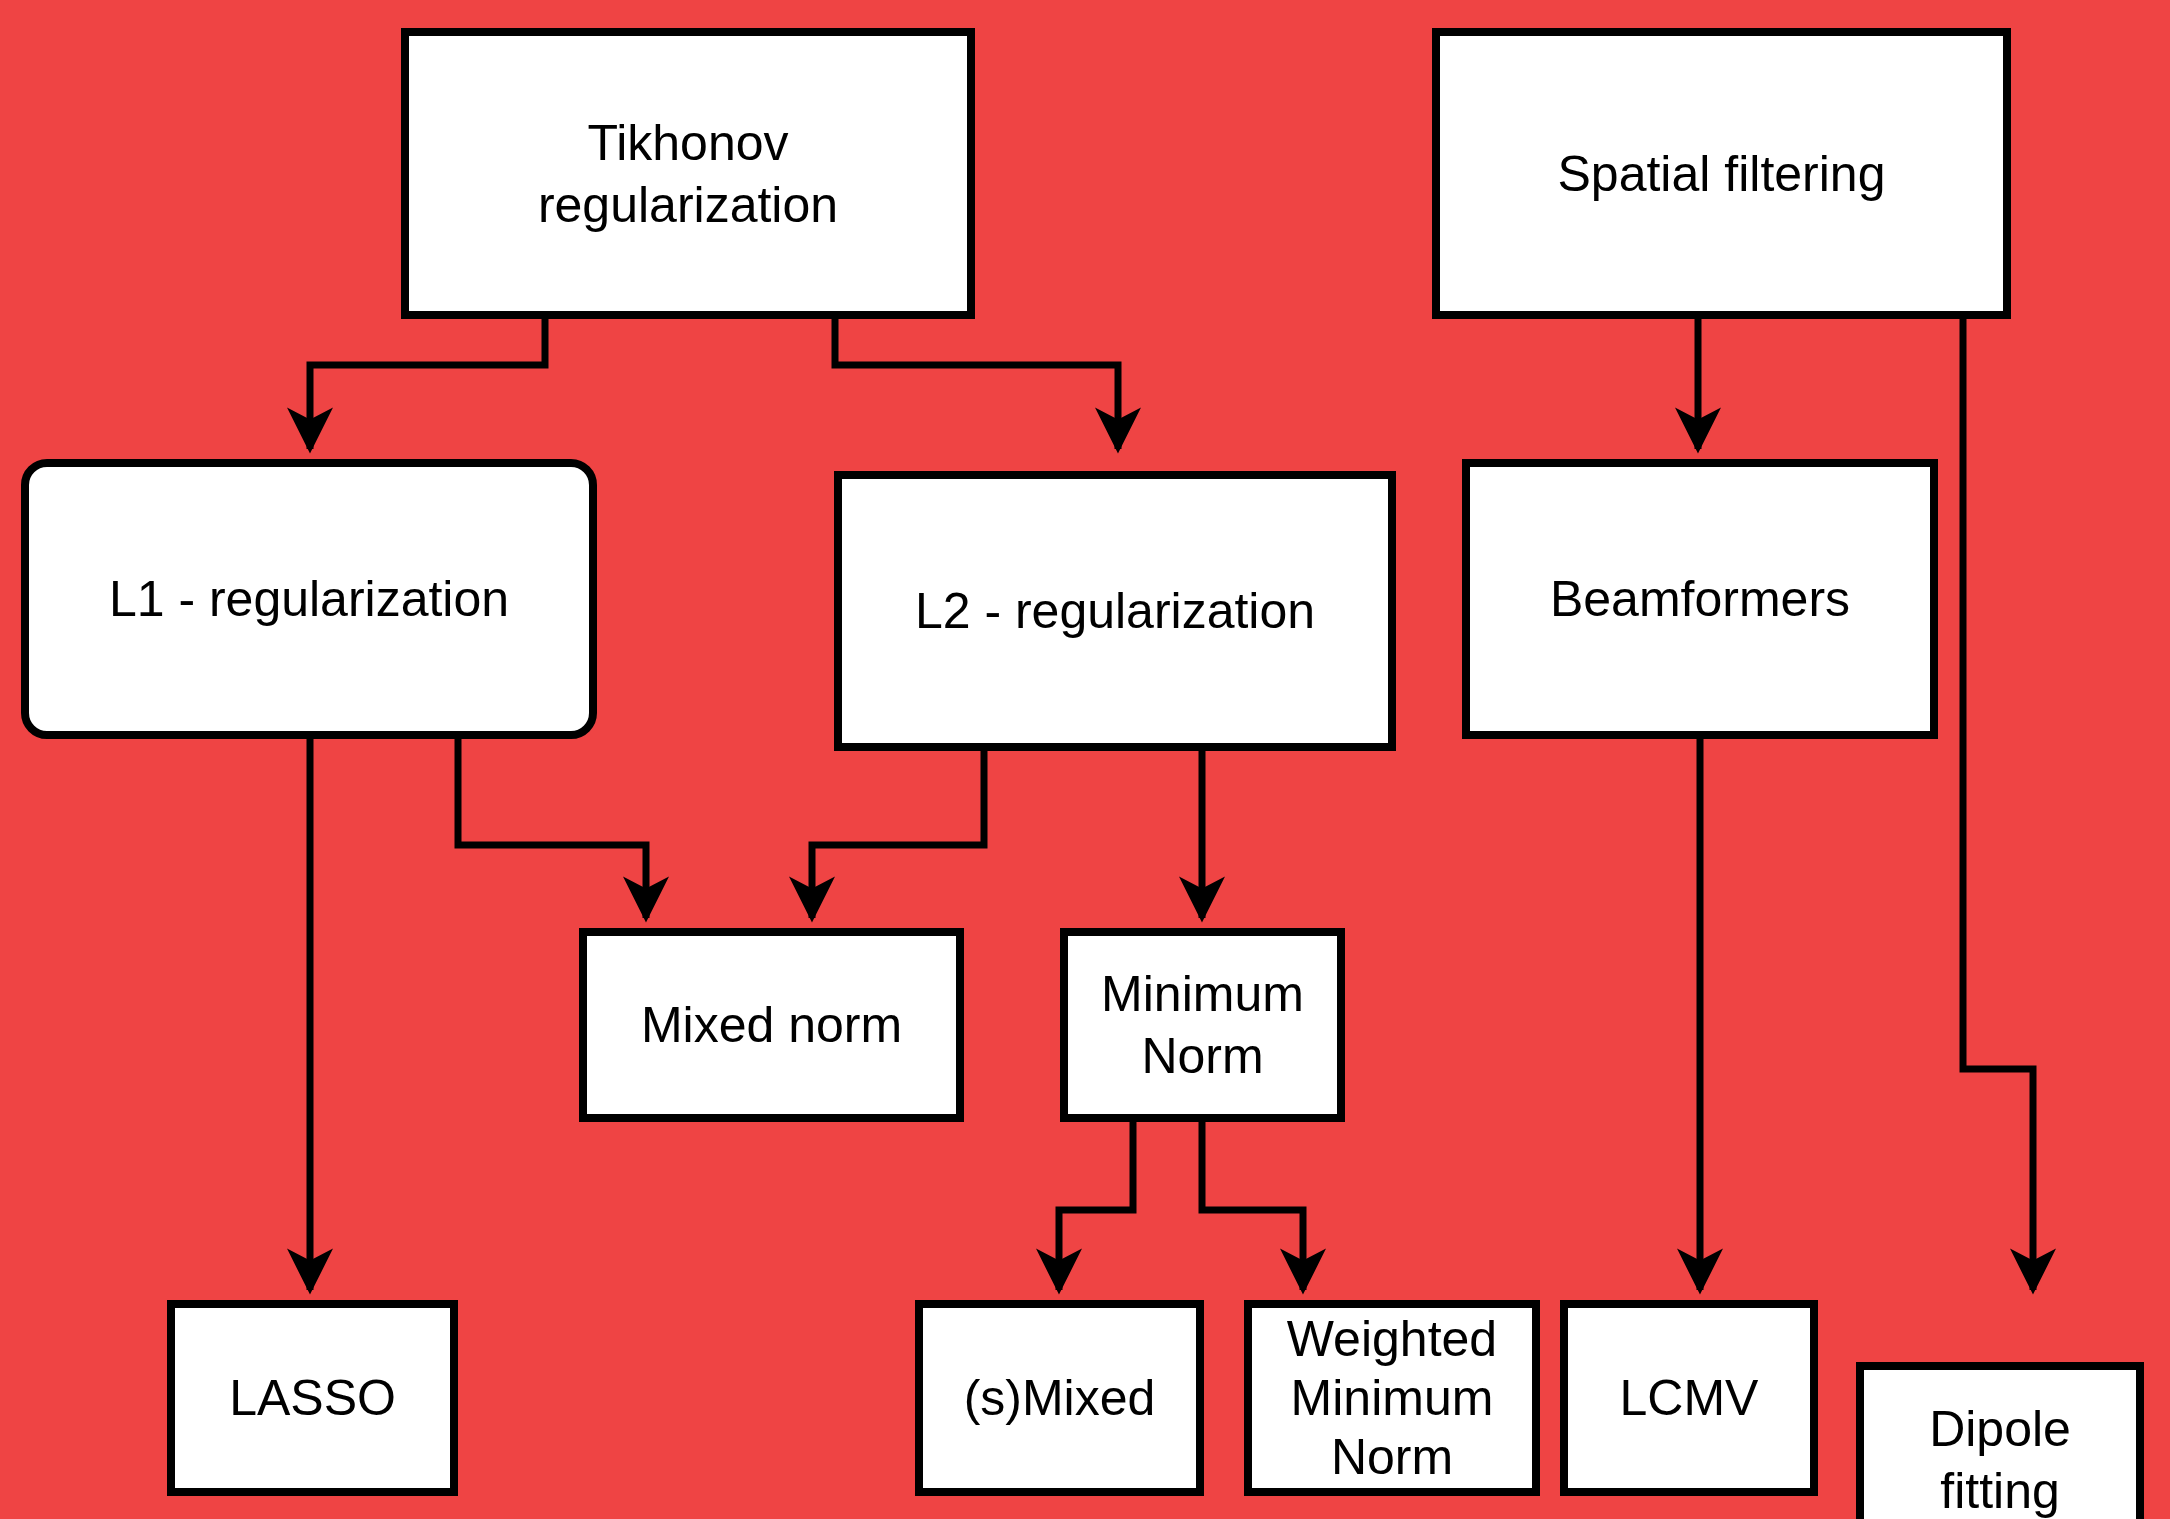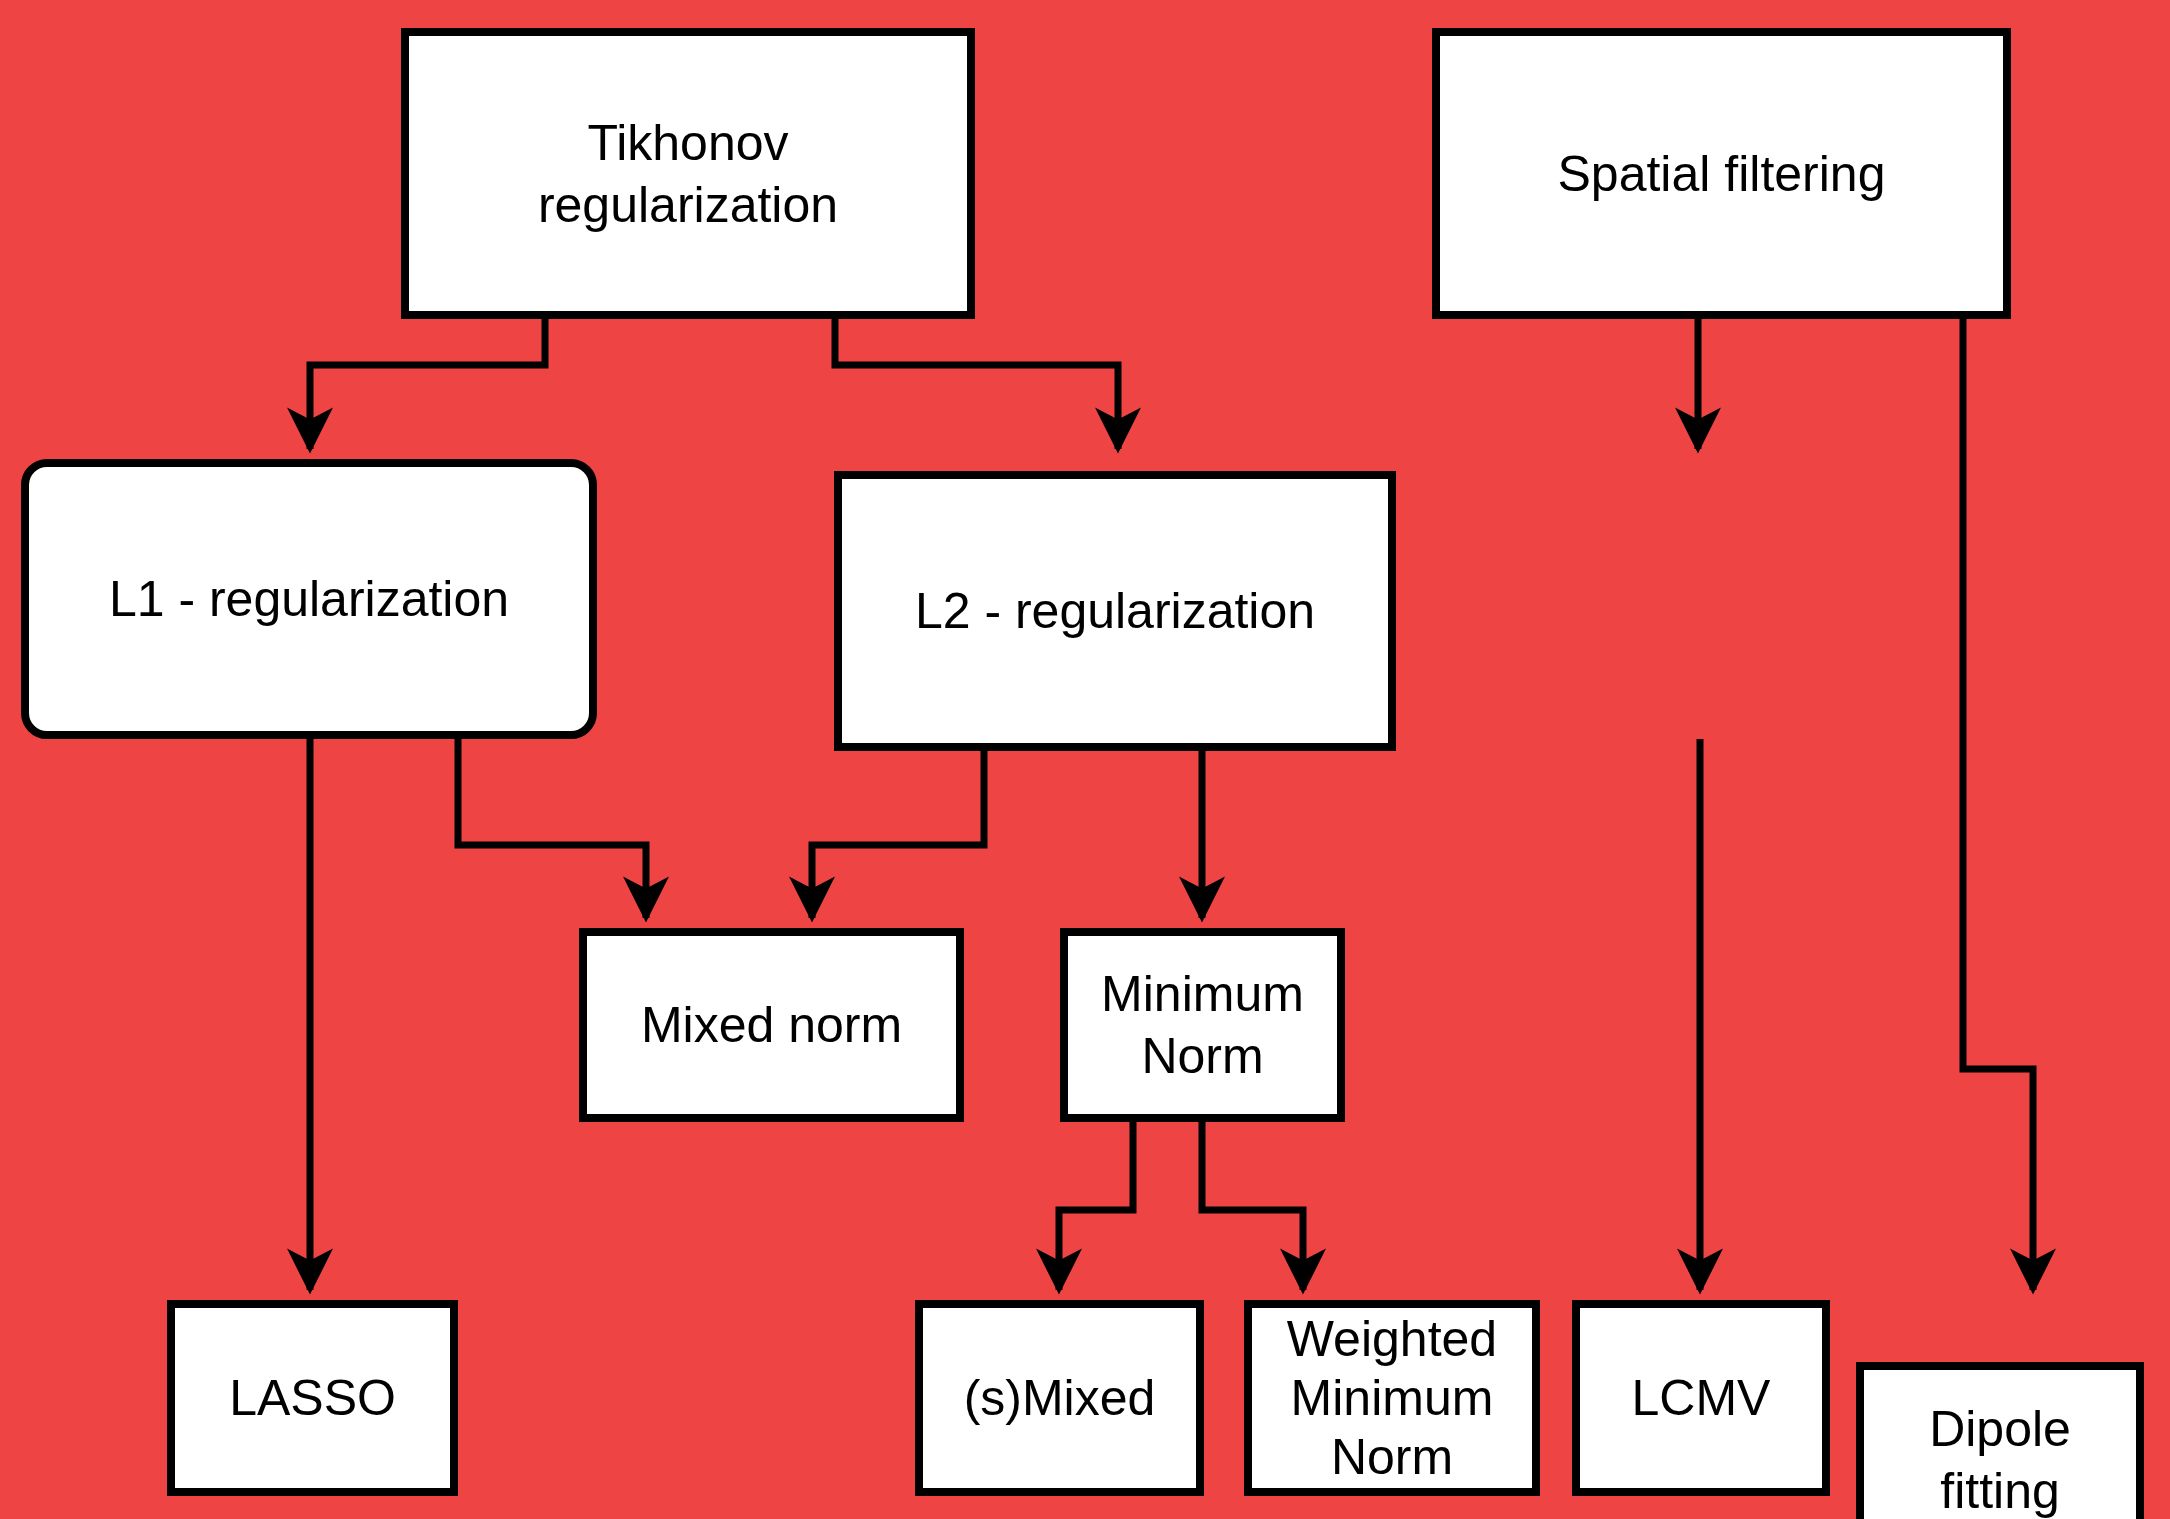--- a/index.html
+++ b/index.html
@@ -43,21 +43,21 @@
   .n-l1           { left: 21px;   top: 459px;  width: 576px; height: 280px; border-radius: 26px; }
   .n-l2           { left: 834px;  top: 471px;  width: 562px; height: 280px; }
   .n-beamformers  { left: 1462px; top: 459px;  width: 476px; height: 280px; }
   
   .n-mixed        { left: 579px;  top: 928px;  width: 385px; height: 194px; align-items: center; }
   .n-minnorm      { left: 1060px; top: 928px;  width: 285px; height: 194px; }
   
   .n-lasso        { left: 167px;  top: 1300px; width: 291px; height: 196px; }
   .n-sloreta      { left: 915px;  top: 1300px; width: 289px; height: 196px; }
   .n-wmn          { left: 1196px; top: 1300px; width: 296px; height: 196px; line-height: 1.18; margin-left: 48px; }
-  .n-lcmv         { left: 1560px; top: 1300px; width: 258px; height: 196px; margin-left: 12px; }
+  .n-lcmv         { left: 1560px; top: 1300px; width: 258px; height: 196px; }
   .n-dipole       { left: 1856px; top: 1362px; width: 288px; height: 196px; }
 
   .node .label { display: block; padding: 0 6px; }
 </style>
 </head>
 <body>
 
 <div class="canvas">
 
   <svg class="connectors" viewBox="0 0 2170 1519" xmlns="http://www.w3.org/2000/svg">
@@ -91,20 +91,23 @@
   </div>
 
   <div class="node n-l1">
     <span class="label">L1 - regularization</span>
   </div>
 
   <div class="node n-l2">
     <span class="label">L2 - regularization</span>
   </div>
 
+  <div class="node n-beamformers">
+    <span class="label">Beamformers</span>
+  </div>
 
   <div class="node n-mixed">
     <span class="label">Mixed norm</span>
   </div>
 
   <div class="node n-minnorm">
     <span class="label">Minimum
 Norm</span>
   </div>
 

